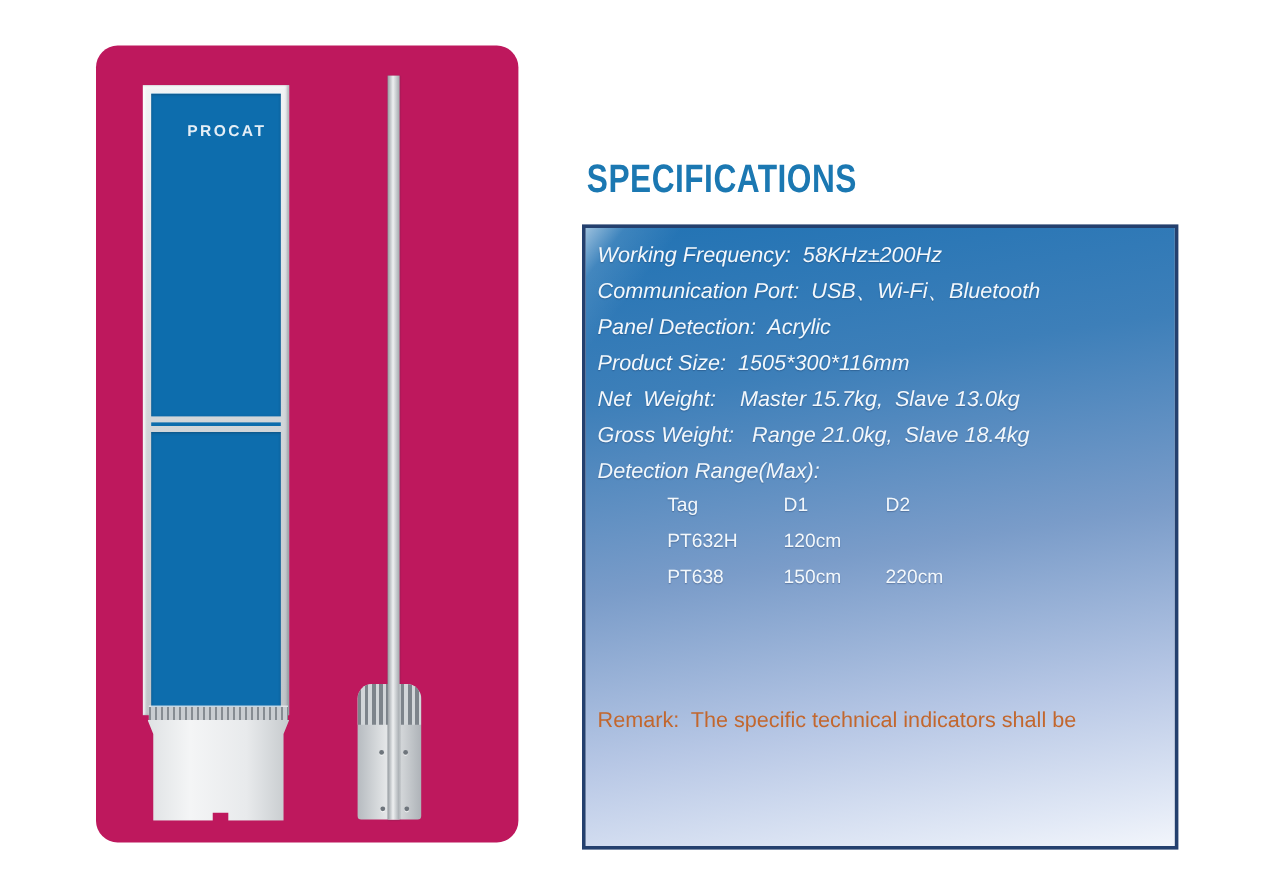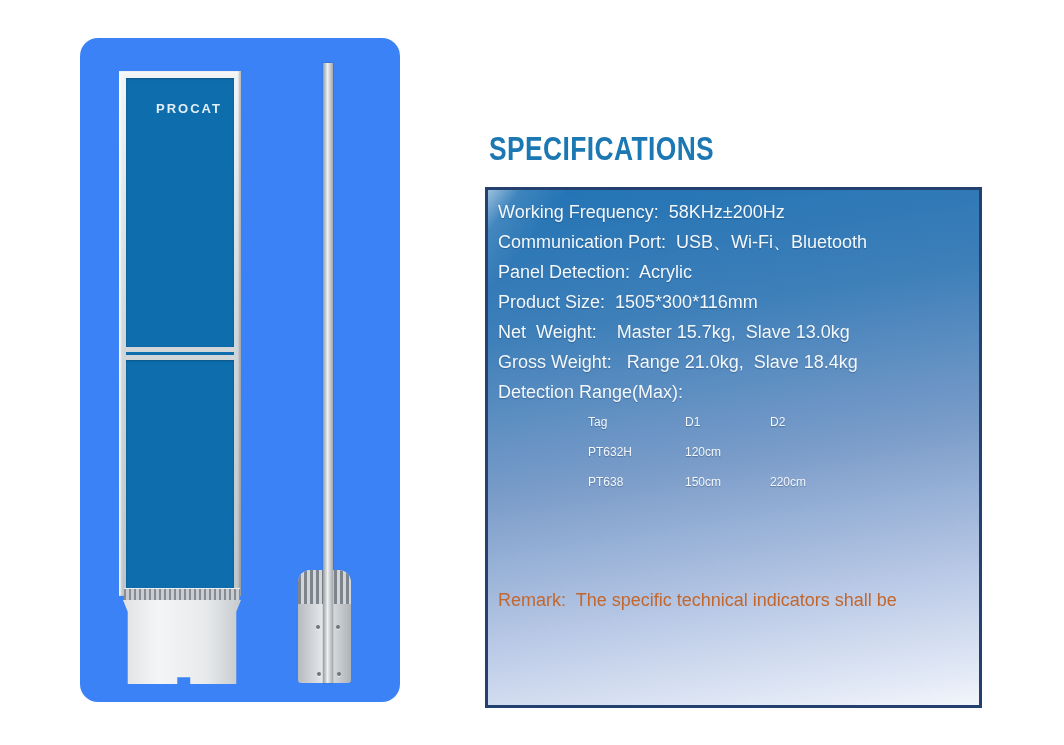--- a/index.html
+++ b/index.html
@@ -9,22 +9,22 @@
     height: 745px;
     background: #ffffff;
     font-family: "Liberation Sans", sans-serif;
     overflow: hidden;
   }
 
   
   .product-panel {
     position: absolute;
     left: 80px; top: 38px;
-    width: 320px; height: 664px;
-    background: #3b82f6;
+    width: 352px; height: 664px;
+    background: #be185d;
     border-radius: 18px;
   }
   .front-frame {
     position: absolute;
     left: 39px; top: 33px;
     width: 122px; height: 525px;
     background: linear-gradient(180deg, #f2f4f5 0%, #d3d7da 50%, #c0c5c9 100%);
     box-shadow: inset -2px 0 2px rgba(70,80,90,.35), inset 2px 2px 2px rgba(255,255,255,.8);
   }
   .win { position: absolute; left: 7px; width: 108px; background: #0d6dad; box-shadow: inset 0 1px 2px rgba(20,40,60,.35); }
@@ -98,24 +98,25 @@
       linear-gradient(128deg, rgba(255,255,255,.55) 0px, rgba(255,255,255,.12) 26px, rgba(255,255,255,0) 64px),
       linear-gradient(171deg, #2273b4 0%, #3d7fb9 25%, #7a9cc9 52%, #b7c7e5 76%, #e2e9f6 94%, #f2f5fb 100%);
     color: #f3f8fc;
   }
   .spec-content { padding: 7px 6px 0 10px; }
   .spec-line {
     font-size: 18px;
     line-height: 30px;
     white-space: pre-wrap;
     text-shadow: 0 1px 1px rgba(10,30,70,.3);
+    font-style: italic;
   }
   .range-table {
-    margin-left: 90px;
-    font-size: 12px;
+    margin-left: 58px;
+    font-size: 16px;
     line-height: 30px;
     text-shadow: 0 1px 1px rgba(10,30,70,.3);
   }
   .tr { display: flex; }
   .td1 { width: 97px; }
   .td2 { width: 85px; }
   .td3 { flex: 1; }
   .remark {
     margin-top: 26px;
     font-size: 18px;

